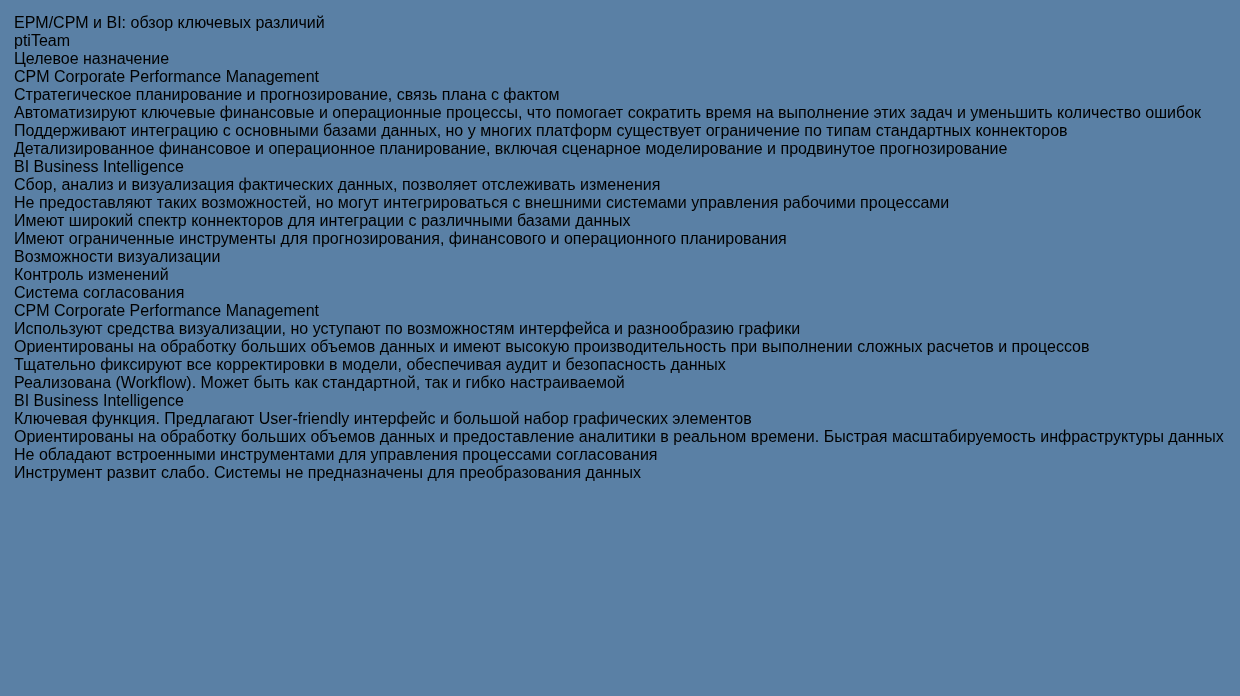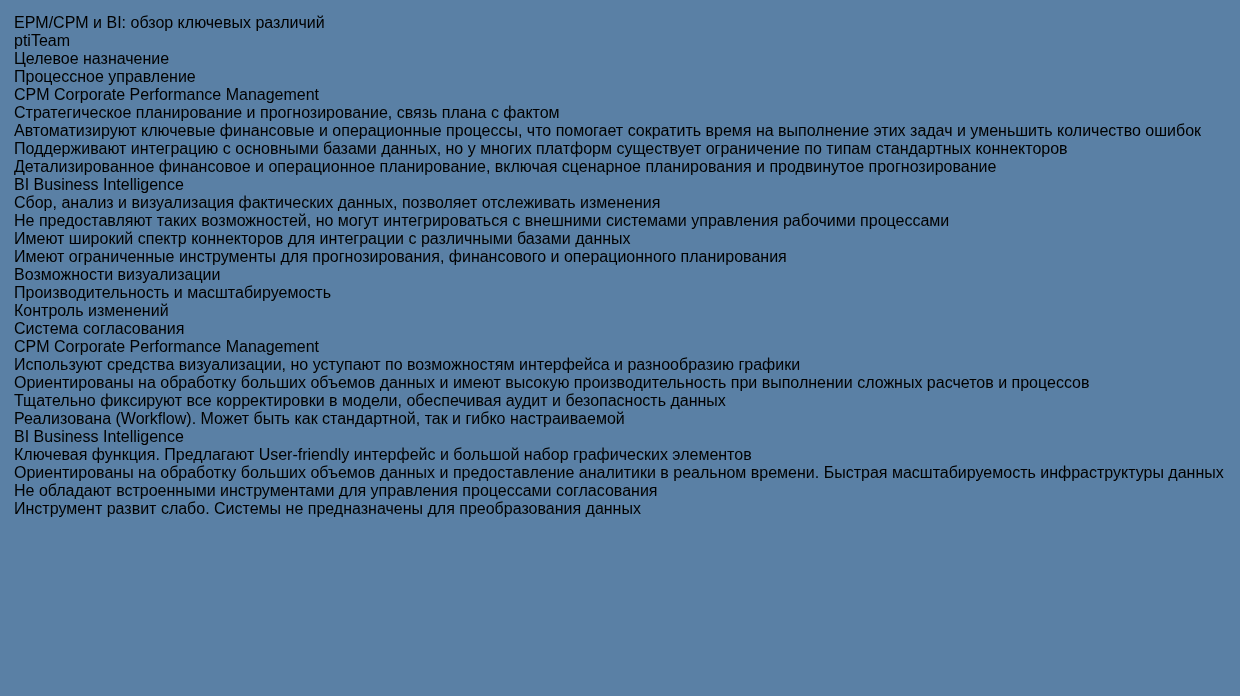--- a/index.html
+++ b/index.html
@@ -96,22 +96,20 @@
   <div class="page-title">EPM/CPM и BI: обзор ключевых различий</div>
 
   <div class="logo">
     <span class="logo-mark"></span><span class="logo-opti">pti</span><span class="logo-team">Team</span>
   </div>
 
   <div class="panel panel-1">
     <div class="col-header" style="grid-column:1"></div>
     <div class="col-header" style="grid-column:2">Целевое
 назначение</div>
-    <div class="col-header" style="grid-column:3">Процессное
-управление</div>
 
     <div class="row-label cpm" style="grid-column:1">
       <span class="abbr cpm">CPM</span>
       <span class="abbr-full">Corporate
 Performance
 Management</span>
     </div>
     <div class="cell cpm" style="grid-column:2">
       <div class="rule cpm"></div>
       <div class="cell-text">Стратегическое планирование
@@ -130,21 +128,21 @@
       <div class="cell-text">Поддерживают интеграцию
 с основными базами данных,
 но у многих платформ существует
 ограничение по типам стандартных
 коннекторов</div>
     </div>
     <div class="cell cpm" style="grid-column:5">
       <div class="rule cpm"></div>
       <div class="cell-text">Детализированное финансовое
 и операционное планирование,
-включая сценарное планирования
+включая сценарное моделирование
 и продвинутое прогнозирование</div>
     </div>
 
     <div class="row-label bi" style="grid-column:1">
       <span class="abbr bi">BI</span>
       <span class="abbr-full">Business
 Intelligence</span>
     </div>
     <div class="cell bi" style="grid-column:2">
       <div class="rule bi"></div>
@@ -170,22 +168,20 @@
       <div class="cell-text">Имеют ограниченные инструменты
 для прогнозирования, финансового
 и операционного планирования</div>
     </div>
   </div>
 
   <div class="panel panel-2">
     <div class="col-header" style="grid-column:1"></div>
     <div class="col-header" style="grid-column:2">Возможности
 визуализации</div>
-    <div class="col-header" style="grid-column:3">Производительность
-и масштабируемость</div>
     <div class="col-header" style="grid-column:4">Контроль
 изменений</div>
     <div class="col-header" style="grid-column:5">Система
 согласования</div>
 
     <div class="row-label cpm" style="grid-column:1">
       <span class="abbr cpm">CPM</span>
       <span class="abbr-full">Corporate
 Performance
 Management</span>

